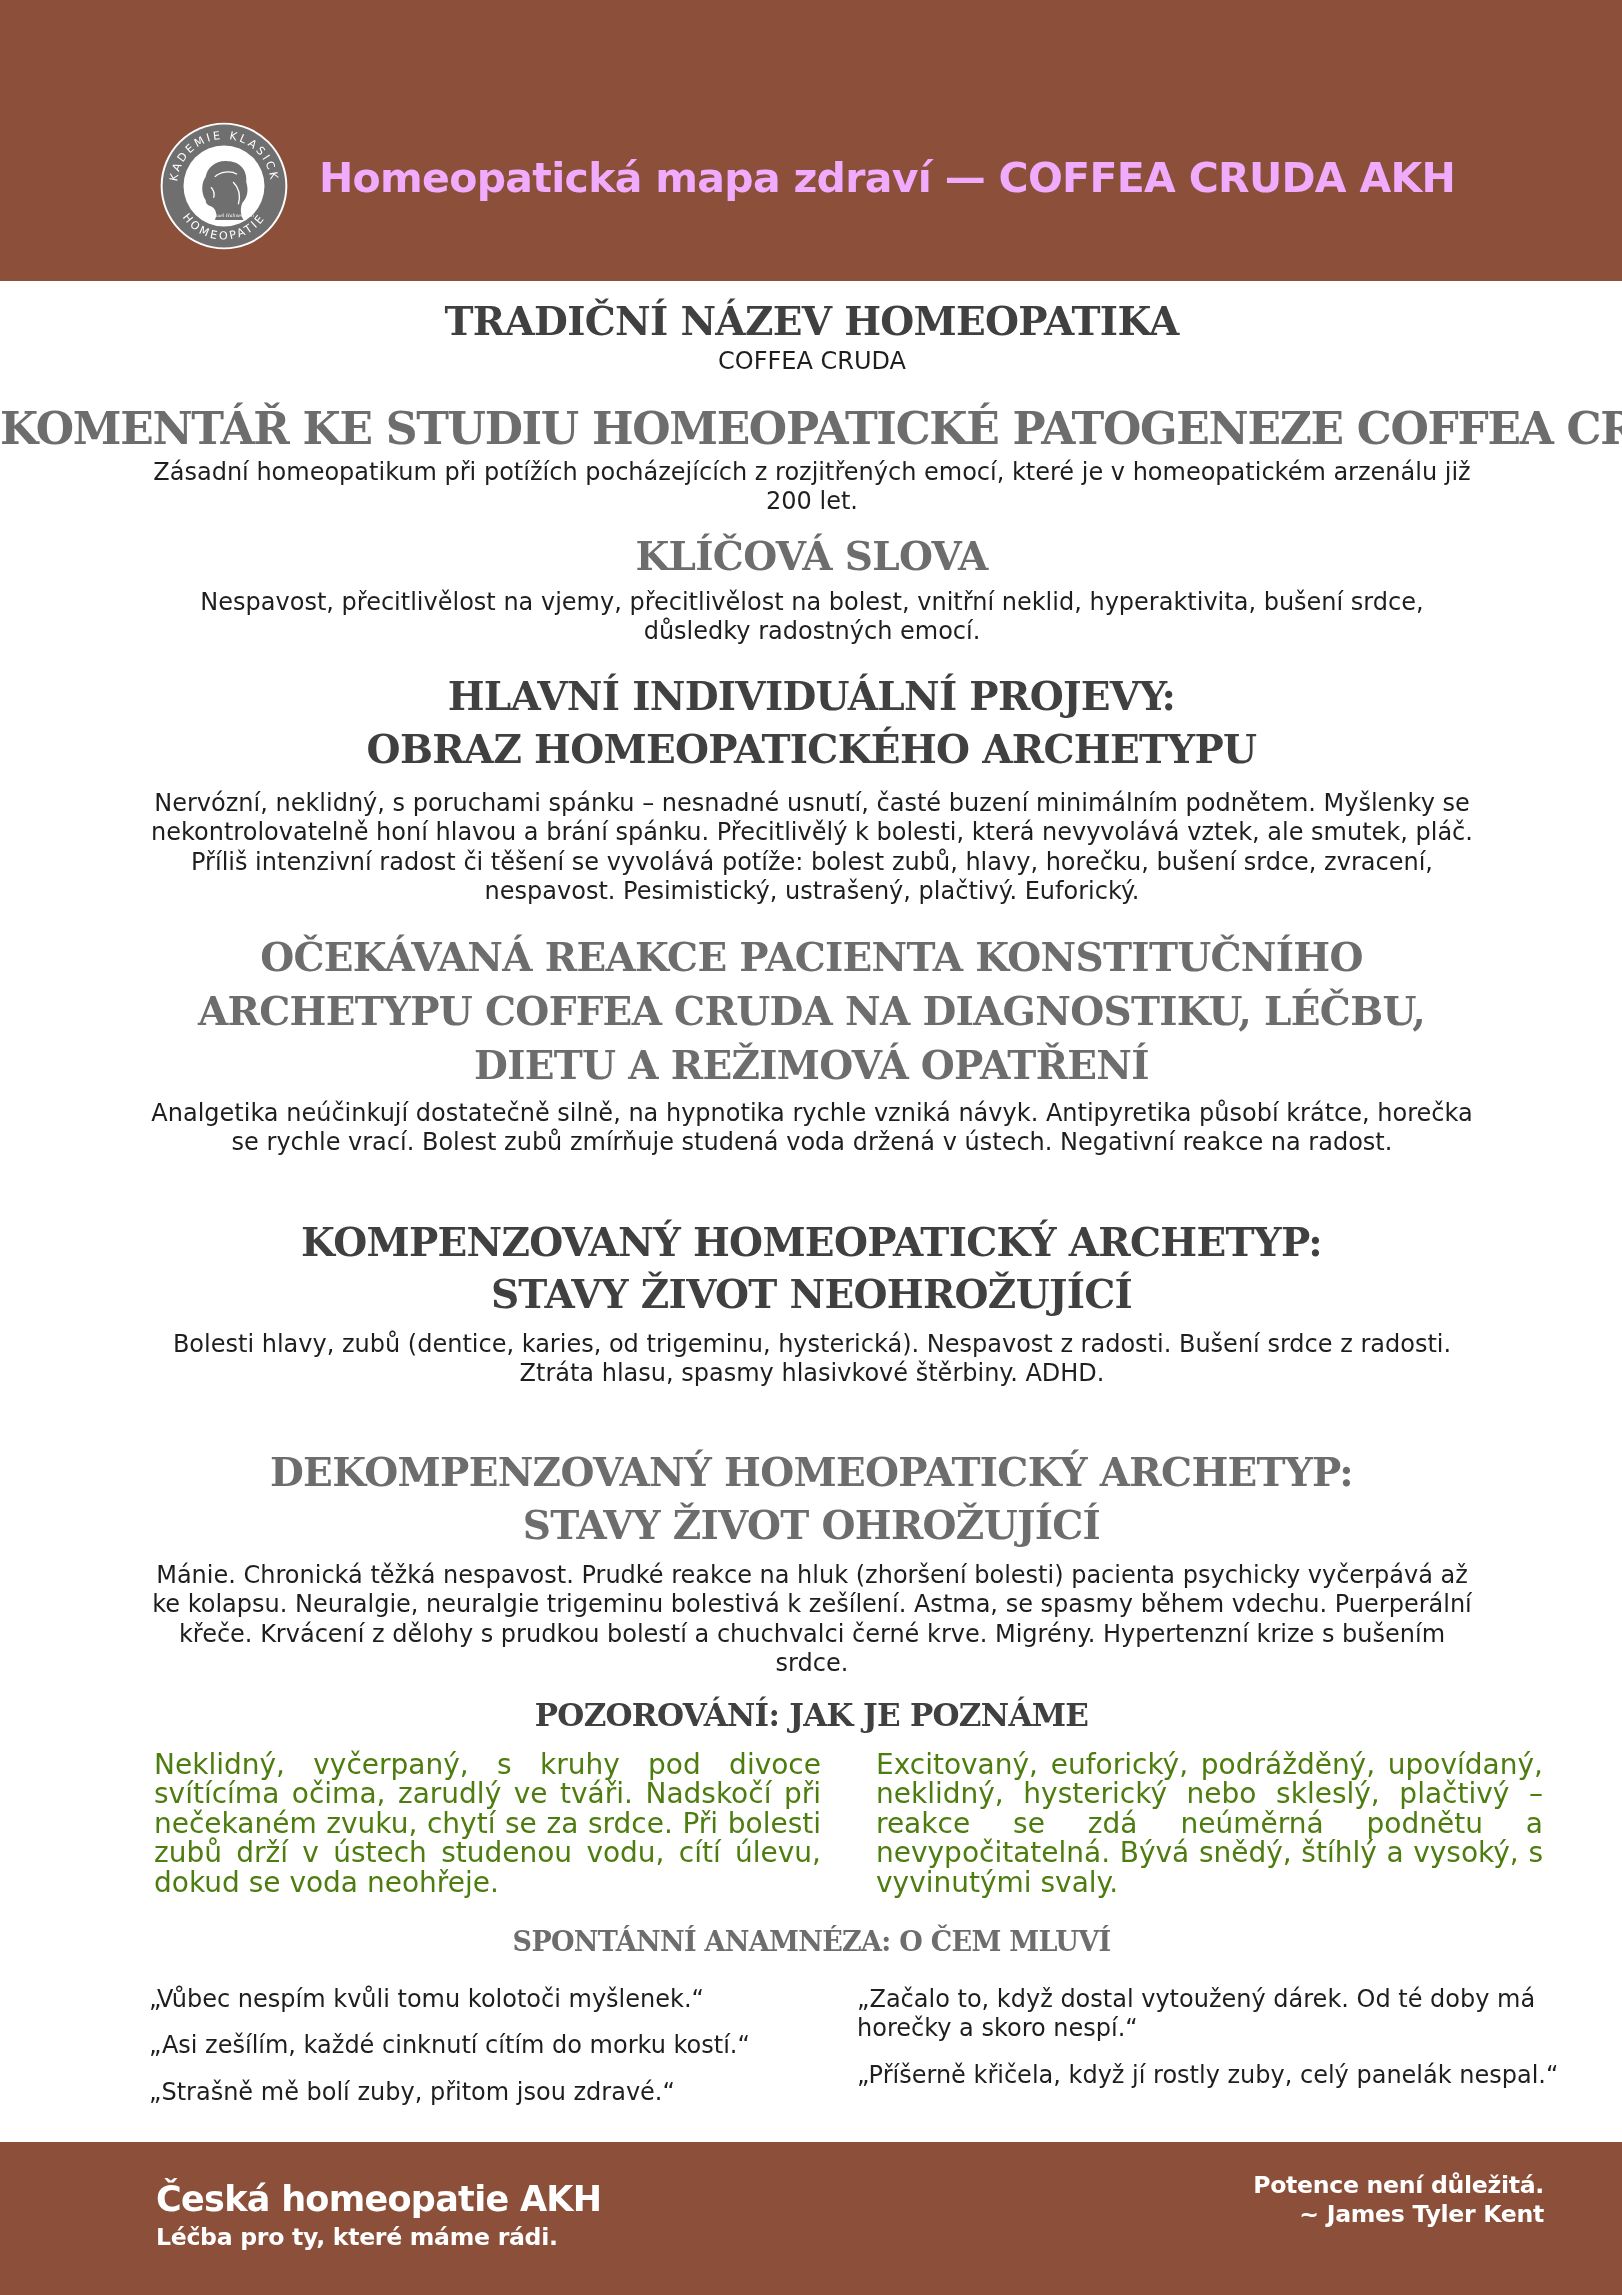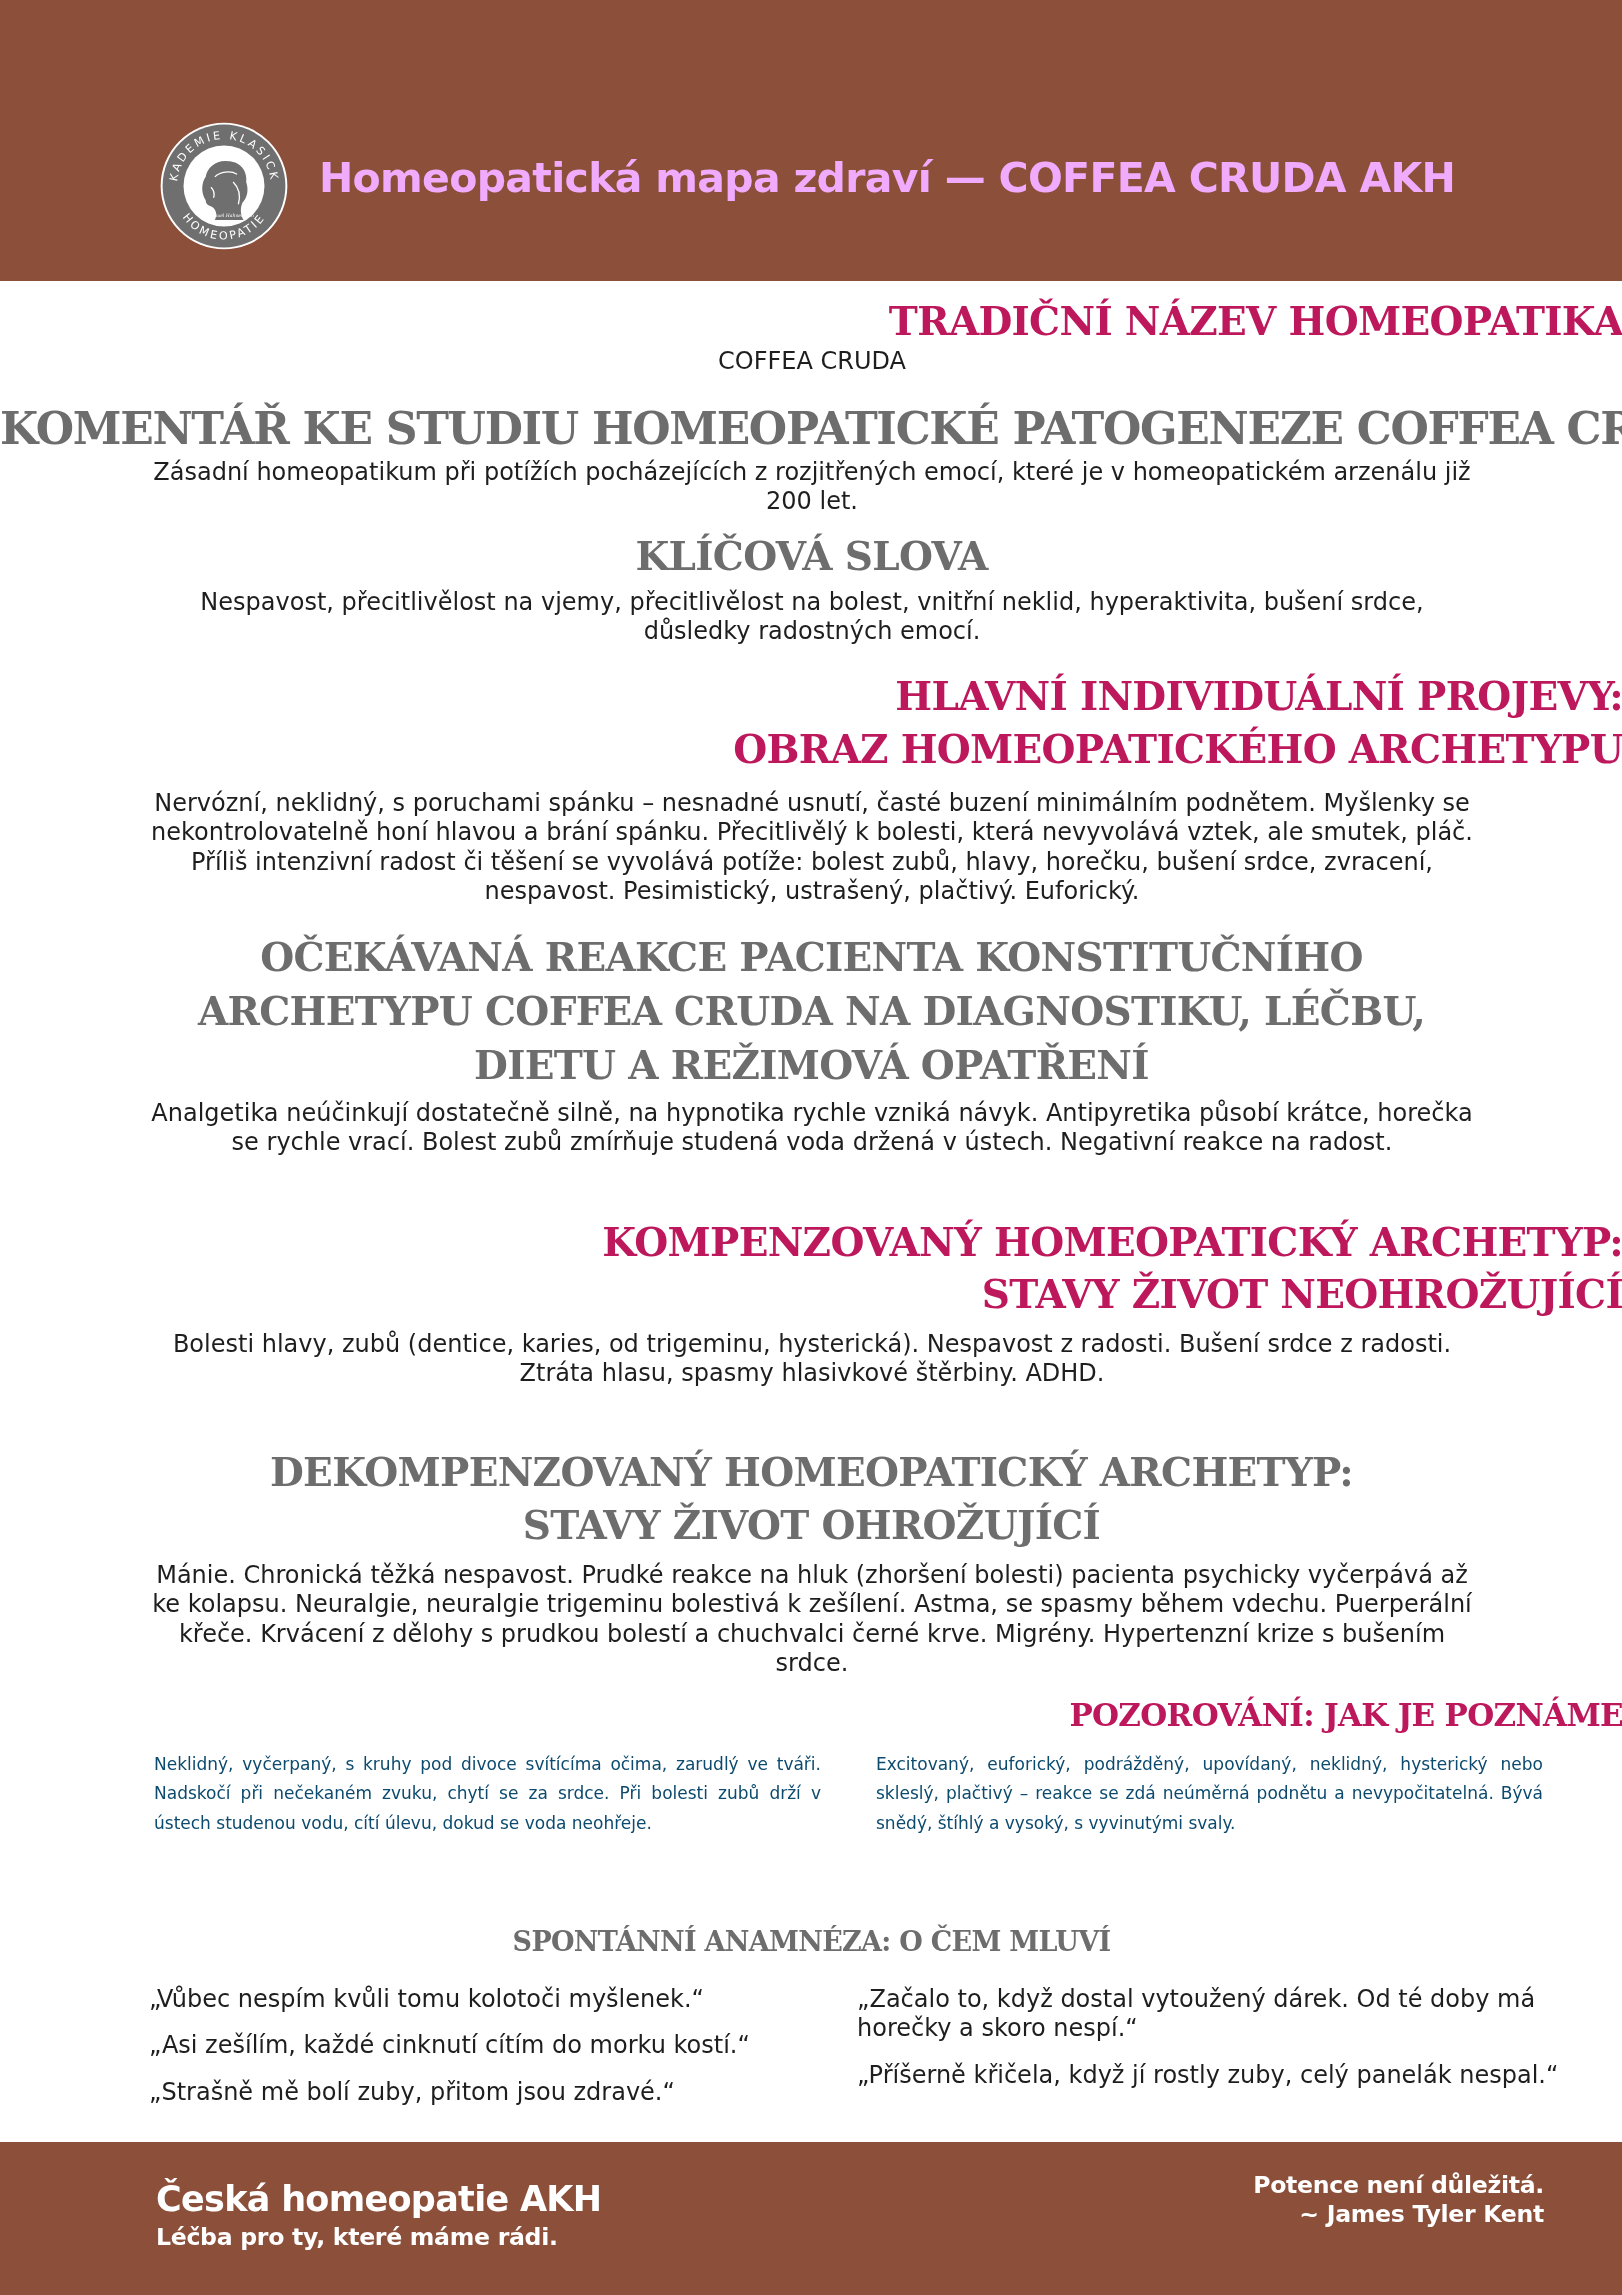--- a/index.html
+++ b/index.html
@@ -18,30 +18,30 @@
     position: absolute; left: 319px; top: 154px;
     font-family: "DejaVu Sans", sans-serif; font-weight: bold; font-size: 41px;
     color: #f0abfc; letter-spacing: -0.7px; white-space: nowrap;
   }
   .content { position: absolute; left: 0; top: 0; width: 1623px; }
   .h {
     position: absolute; left: 0; width: 1623px; text-align: center;
     font-family: "DejaVu Serif", serif; font-weight: bold; letter-spacing: -0.7px;
     line-height: 51px; white-space: nowrap;
   }
-  .brown { color: #be185d; text-align: right; }
+  .brown { color: #404040; }
   .gray { color: #6d6d6d; }
   .p {
     position: absolute; left: 151px; width: 1322px; text-align: center;
     font-family: "DejaVu Sans", sans-serif; font-size: 24px; line-height: 29.4px;
     color: #1e1e1e;
   }
   .col {
     position: absolute; width: 667px; font-family: "DejaVu Sans", sans-serif;
-    font-size: 17px; line-height: 29.4px; color: #0c4a6e; text-align: justify;
+    font-size: 28px; line-height: 29.4px; color: #4d7c0f; text-align: justify;
   }
   .quote {
     position: absolute; font-family: "DejaVu Sans", sans-serif; font-size: 24px;
     line-height: 29.4px; color: #1e1e1e;
   }
   .footer {
     position: absolute; left: 0; top: 2142px; width: 1623px; height: 154px;
     background: #8b4f3a; color: #ffffff;
   }
   .footer-brand {

